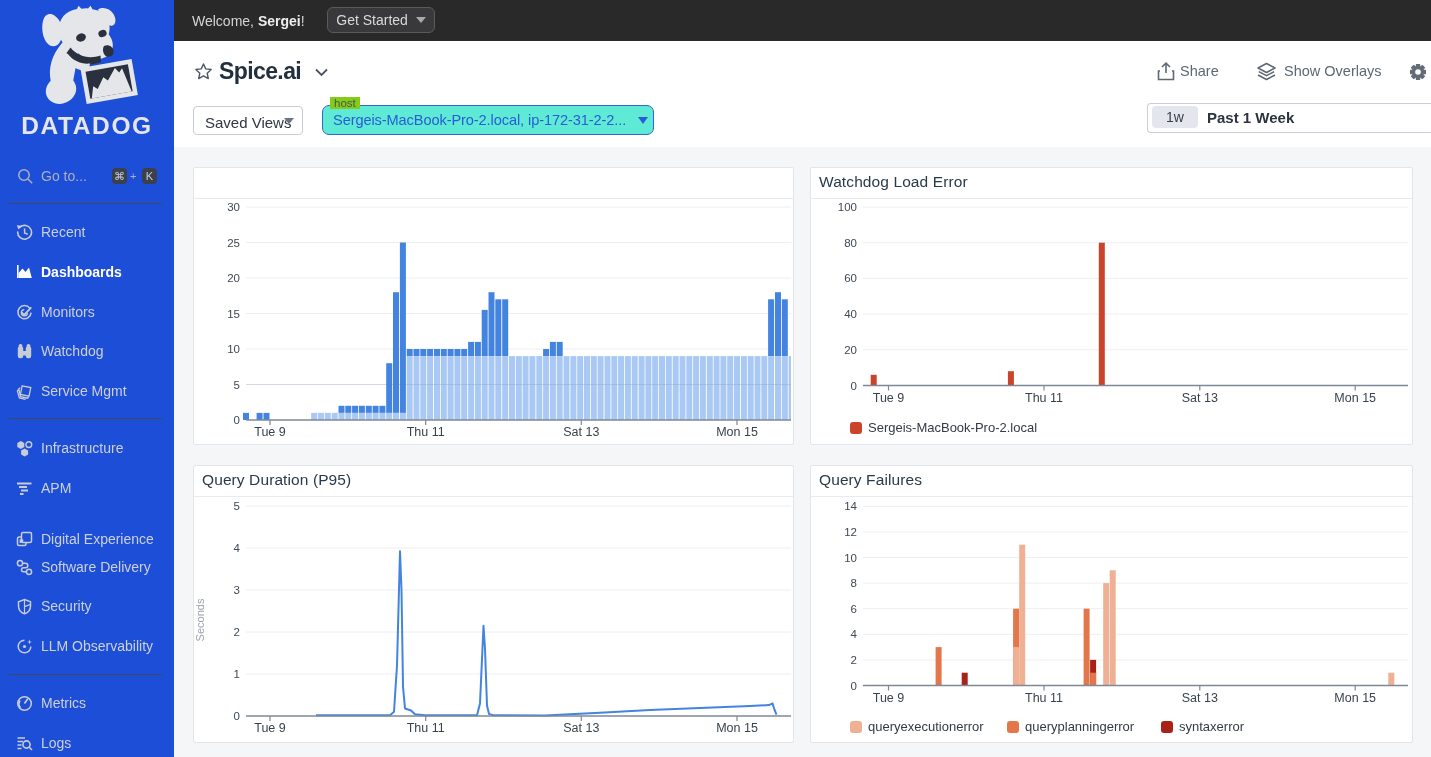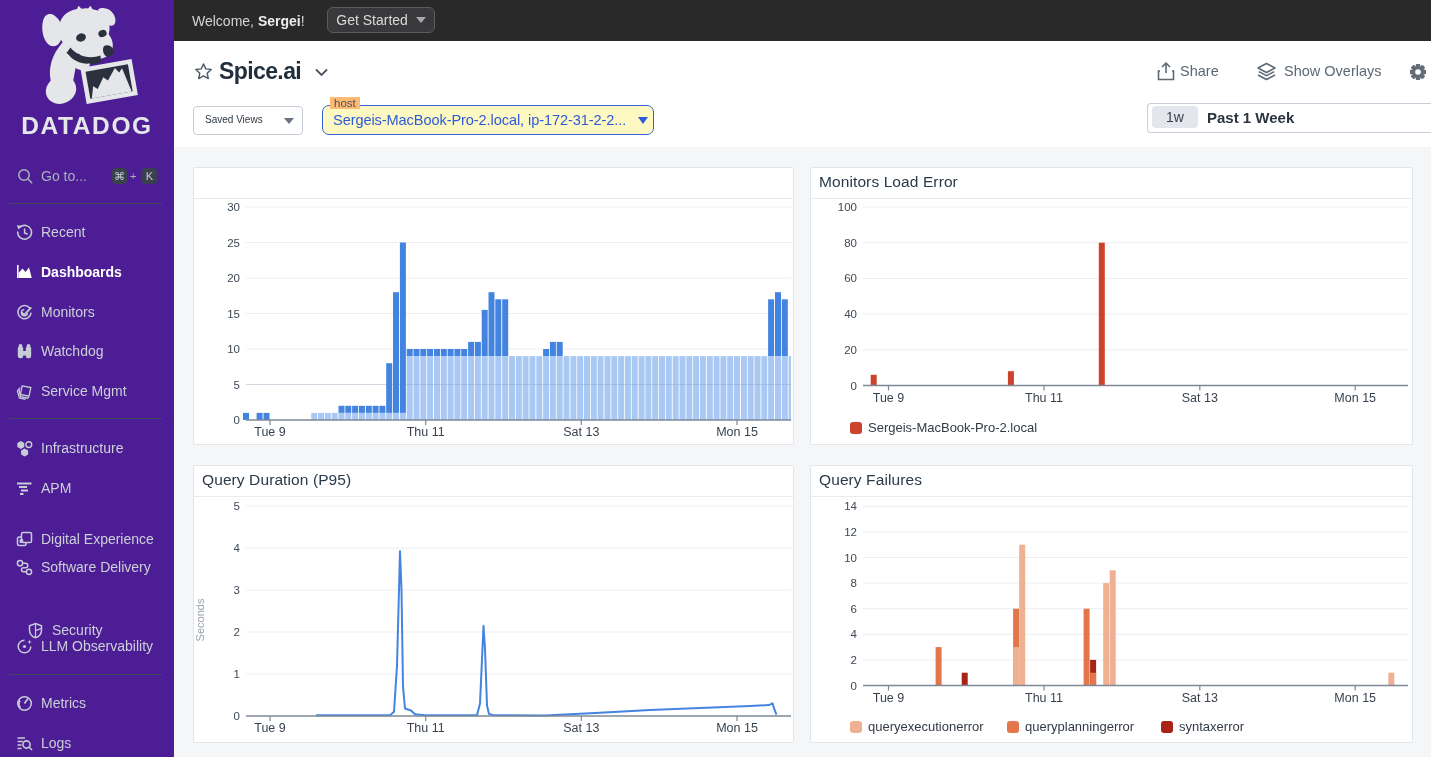--- a/index.html
+++ b/index.html
@@ -1,16 +1,16 @@
 <!DOCTYPE html>
 <html><head><meta charset="utf-8"><style>
 *{margin:0;padding:0;box-sizing:border-box}
 body{width:1431px;height:757px;font-family:"Liberation Sans",sans-serif;position:relative;overflow:hidden;background:#fff}
 .abs{position:absolute}
-#sidebar{left:0;top:0;width:174px;height:757px;background:#4c1d95;z-index:5}
+#sidebar{left:0;top:0;width:174px;height:757px;background:#1d4ed8;z-index:5}
 #topbar{left:174px;top:0;width:1257px;height:41px;background:#292929}
 #content{left:174px;top:147px;width:1257px;height:610px;background:#f5f6f8}
 .tile{position:absolute;background:#fff;border:1px solid #e2e5ea;border-radius:2px}
 .tile h3{font-size:15.5px;font-weight:400;color:#2b3a4a;padding:5px 0 0 8px;letter-spacing:0.1px}
 .menu-item{position:absolute;left:0;width:174px;height:30px;color:#ccd0d8;font-size:14px;display:flex;align-items:center}
 .menu-item svg{position:absolute;left:16px;width:17px;height:17px}
 .menu-item span{position:absolute;left:41px}
 .mdiv{position:absolute;left:9px;width:153px;height:1px;background:#42475a}
 </style></head>
 <body>
@@ -42,28 +42,28 @@
       <rect x="5.8" y="-0.2" width="4.4" height="3.6" rx="1" transform="rotate(90 8 8)"></rect>
       <rect x="5.8" y="-0.2" width="4.4" height="3.6" rx="1" transform="rotate(135 8 8)"></rect>
       <rect x="5.8" y="-0.2" width="4.4" height="3.6" rx="1" transform="rotate(180 8 8)"></rect>
       <rect x="5.8" y="-0.2" width="4.4" height="3.6" rx="1" transform="rotate(225 8 8)"></rect>
       <rect x="5.8" y="-0.2" width="4.4" height="3.6" rx="1" transform="rotate(270 8 8)"></rect>
       <rect x="5.8" y="-0.2" width="4.4" height="3.6" rx="1" transform="rotate(315 8 8)"></rect>
     </g>
     <circle cx="8" cy="8" r="2.8" fill="#fff"></circle>
   </svg>
 <div class="abs" style="left:193px;top:106px;width:110px;height:29px;border:1px solid #c9ced6;border-radius:4px;background:#fff">
-    <span style="position:absolute;left:11px;top:6.5px;font-size:10px;color:#2e3742;white-space:nowrap">Saved Views</span>
+    <span style="position:absolute;left:11px;top:6.5px;font-size:15px;color:#2e3742;white-space:nowrap">Saved Views</span>
     <span style="position:absolute;right:8px;top:11px;width:0;height:0;border-left:5px solid transparent;border-right:5px solid transparent;border-top:6px solid #6b7380"></span>
   </div>
-<div class="abs" style="left:322px;top:105px;width:332px;height:30px;border:1.5px solid #3664d4;border-radius:7px;background:#fef9c3;display:flex;align-items:center;padding:0 12px 0 10px">
+<div class="abs" style="left:322px;top:105px;width:332px;height:30px;border:1.5px solid #3664d4;border-radius:7px;background:#5eead4;display:flex;align-items:center;padding:0 12px 0 10px">
     <span style="font-size:14.6px;color:#2b5bd7;white-space:nowrap;letter-spacing:-0.1px">Sergeis-MacBook-Pro-2.local, ip-172-31-2-2...</span>
     <span style="margin-left:12px;display:inline-block;width:0;height:0;border-left:5.5px solid transparent;border-right:5.5px solid transparent;border-top:7px solid #2b5bd7"></span>
   </div>
-<div class="abs" style="left:330px;top:97px;padding:0 4px;background:#fdba74;font-size:11.5px;color:#4a5260">host</div>
+<div class="abs" style="left:330px;top:97px;padding:0 4px;background:#84cc16;font-size:11.5px;color:#4a5260">host</div>
 <div class="abs" style="left:1147px;top:103px;width:290px;height:30px;border:1px solid #c7cfdb;border-radius:4px 0 0 4px;border-right:none;background:#fff"></div>
 <div class="abs" style="left:1152px;top:106px;width:46px;height:22px;background:#e3e6ed;border-radius:4px;text-align:center;line-height:22px;font-size:14px;color:#39404d">1w</div>
 <div class="abs" style="left:1207px;top:109px;font-size:15px;color:#2c3440;font-weight:600">Past 1 Week</div>
 <div id="topbar" class="abs">
     <div class="abs" style="left:18px;top:0;height:41px;display:flex;align-items:center;color:#d4d4d4;font-size:14px">Welcome,&nbsp;<b style="color:#ededed">Sergei</b>!</div>
     <div class="abs" style="left:153px;top:7px;width:108px;height:26px;border:1px solid #5a5b5e;border-radius:6px;background:#39393b;color:#d9d9da;font-size:14px;display:flex;align-items:center;justify-content:center">Get Started&nbsp;&nbsp;<span style="display:inline-block;width:0;height:0;border-left:5px solid transparent;border-right:5px solid transparent;border-top:6px solid #a9a9ab"></span></div>
   </div>
 <div class="tile" style="left:193px;top:167px;width:601px;height:278px">
     <div style="position:absolute;left:0;top:30px;width:599px;height:1px;background:#e8eaee"></div>
     <svg class="abs" style="left:-1px;top:-1px" width="601" height="278" viewBox="0 0 601 278">
@@ -191,21 +191,21 @@
       <text x="77" y="269" font-size="12.5" fill="#39434f" text-anchor="middle">Tue 9</text>
       <line x1="232.7" y1="253" x2="232.7" y2="258" stroke="#7e8896" stroke-width="1.2"></line>
       <text x="232.7" y="269" font-size="12.5" fill="#39434f" text-anchor="middle">Thu 11</text>
       <line x1="388.29999999999995" y1="253" x2="388.29999999999995" y2="258" stroke="#7e8896" stroke-width="1.2"></line>
       <text x="388.29999999999995" y="269" font-size="12.5" fill="#39434f" text-anchor="middle">Sat 13</text>
       <line x1="544" y1="253" x2="544" y2="258" stroke="#7e8896" stroke-width="1.2"></line>
       <text x="544" y="269" font-size="12.5" fill="#39434f" text-anchor="middle">Mon 15</text>
     </svg>
   </div>
 <div class="tile" style="left:810px;top:167px;width:603px;height:278px">
-    <h3>Monitors Load Error</h3>
+    <h3>Watchdog Load Error</h3>
     <div style="position:absolute;left:0;top:30px;width:601px;height:1px;background:#e8eaee"></div>
     <svg class="abs" style="left:-1px;top:-1px" width="603" height="278" viewBox="0 0 603 278">
       <line x1="53" y1="182.8" x2="598" y2="182.8" stroke="#eceef2" stroke-width="1"></line>
       <line x1="53" y1="147.1" x2="598" y2="147.1" stroke="#eceef2" stroke-width="1"></line>
       <line x1="53" y1="111.4" x2="598" y2="111.4" stroke="#eceef2" stroke-width="1"></line>
       <line x1="53" y1="75.7" x2="598" y2="75.7" stroke="#eceef2" stroke-width="1"></line>
       <line x1="53" y1="40.0" x2="598" y2="40.0" stroke="#eceef2" stroke-width="1"></line>
       <text x="47" y="222.5" font-size="11.5" fill="#3f4955" text-anchor="end">0</text>
       <text x="47" y="186.8" font-size="11.5" fill="#3f4955" text-anchor="end">20</text>
       <text x="47" y="151.1" font-size="11.5" fill="#3f4955" text-anchor="end">40</text>
@@ -416,21 +416,21 @@
       <span>Digital Experience</span>
     </div>
     <div class="menu-item" style="top:552px;">
       <svg viewBox="0 0 17 17" fill="none" stroke="#c7ccd6" stroke-width="1.5">
         <circle cx="4" cy="4.2" r="2.6"></circle>
         <circle cx="13" cy="12.8" r="2.6"></circle>
         <path d="M6.6 4.2 L9.5 4.2 A2.3 2.3 0 0 1 9.5 8.8 L7.5 8.8 A2 2 0 0 0 7.5 12.8 L10.4 12.8"></path>
       </svg>
       <span>Software Delivery</span>
     </div>
-    <div class="menu-item" style="top:615px;margin-left:11px;">
+    <div class="menu-item" style="top:591px;">
       <svg viewBox="0 0 17 17" fill="none" stroke="#c7ccd6" stroke-width="1.5">
         <path d="M8.5 1.5 L14.5 3.8 L14.5 8 C14.5 12 12 14.6 8.5 15.8 C5 14.6 2.5 12 2.5 8 L2.5 3.8 Z"></path>
         <path d="M8.5 1.5 L8.5 15.8 M8.5 8.6 L14.5 6.4" stroke-width="1.2"></path>
       </svg>
       <span>Security</span>
     </div>
     <div class="menu-item" style="top:631px;">
       <svg viewBox="0 0 17 17" fill="none" stroke="#c7ccd6" stroke-width="1.5">
         <path d="M14.8 8.5 A6.3 6.3 0 1 1 8.5 2.2"></path>
         <path d="M13.5 1.5 L14.1 3.4 L16 4 L14.1 4.6 L13.5 6.5 L12.9 4.6 L11 4 L12.9 3.4 Z" fill="#c7ccd6" stroke="none"></path>

